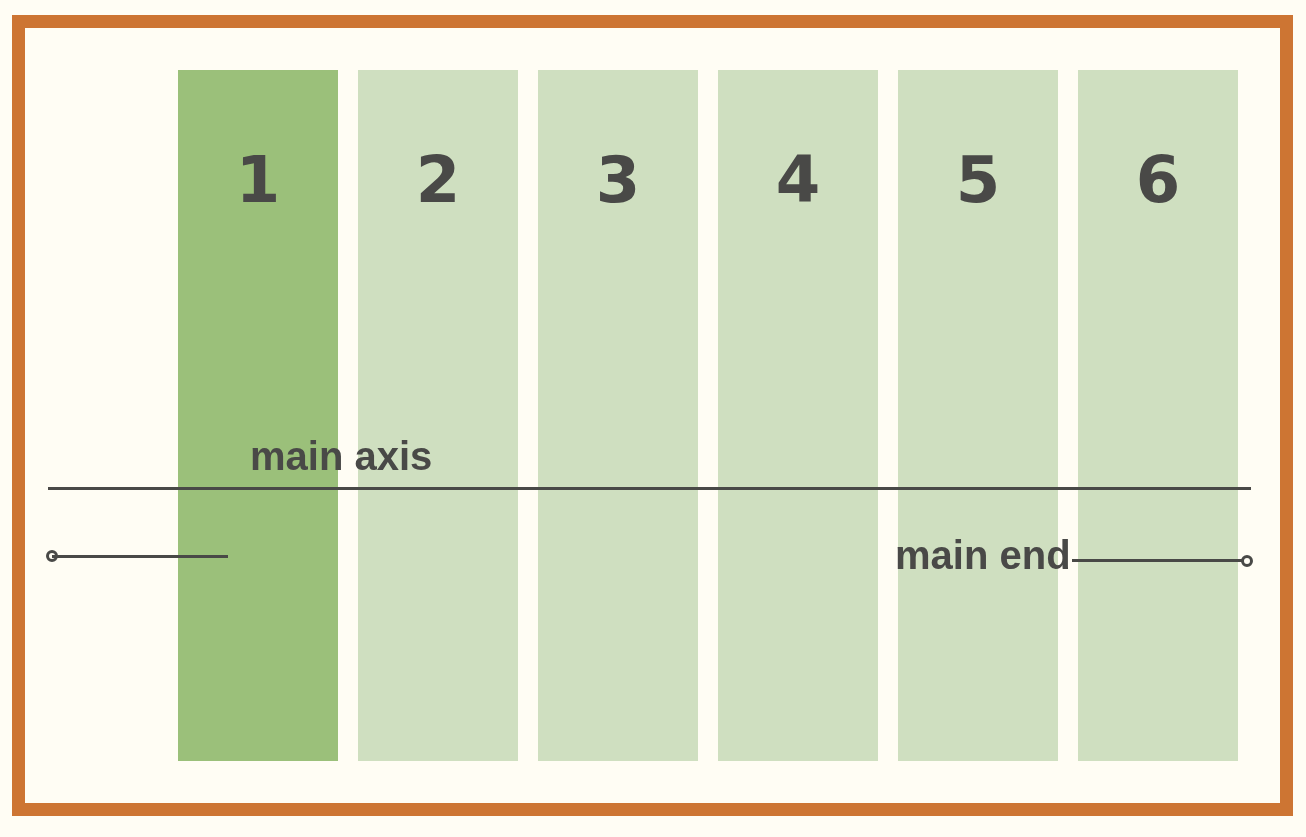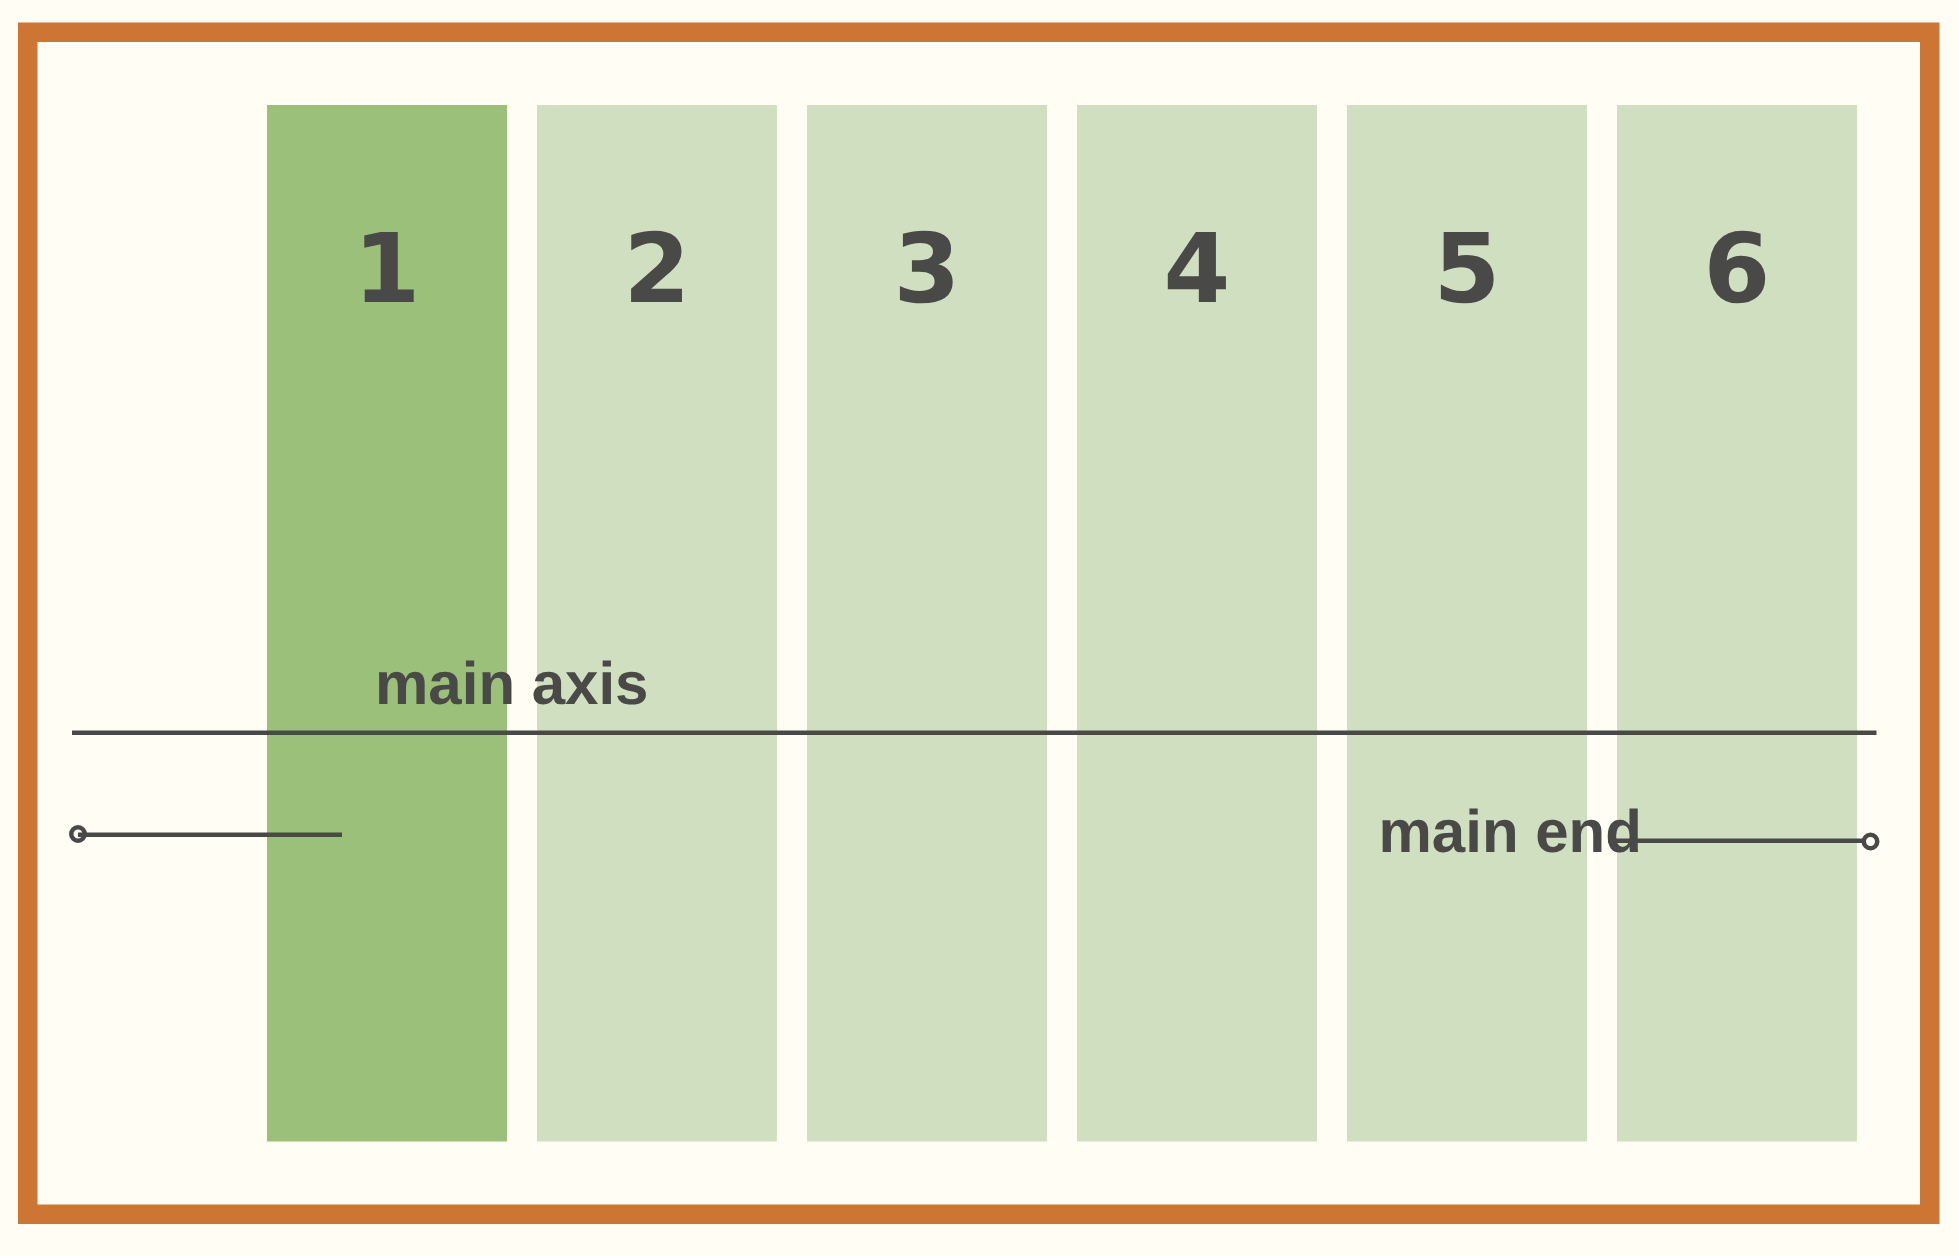--- a/index.html
+++ b/index.html
@@ -84,21 +84,21 @@
     position: absolute;
     font-family: "Liberation Sans", sans-serif;
     font-weight: bold;
     font-size: 40px;
     line-height: 1;
     color: var(--ink);
     white-space: nowrap;
   }
   .axis-label  { left: 250px; top: 436px; }
   .start-label { left: 252px; top: 532px; }
-  .end-label   { left: 895px; top: 535px; margin-left: 24px; }
+  .end-label   { left: 895px; top: 535px; }
 </style>
 </head>
 <body>
 
 <div class="stage">
 
   <div class="frame"></div>
 
   <div class="item i1 highlight">
     <span class="num">1</span>

